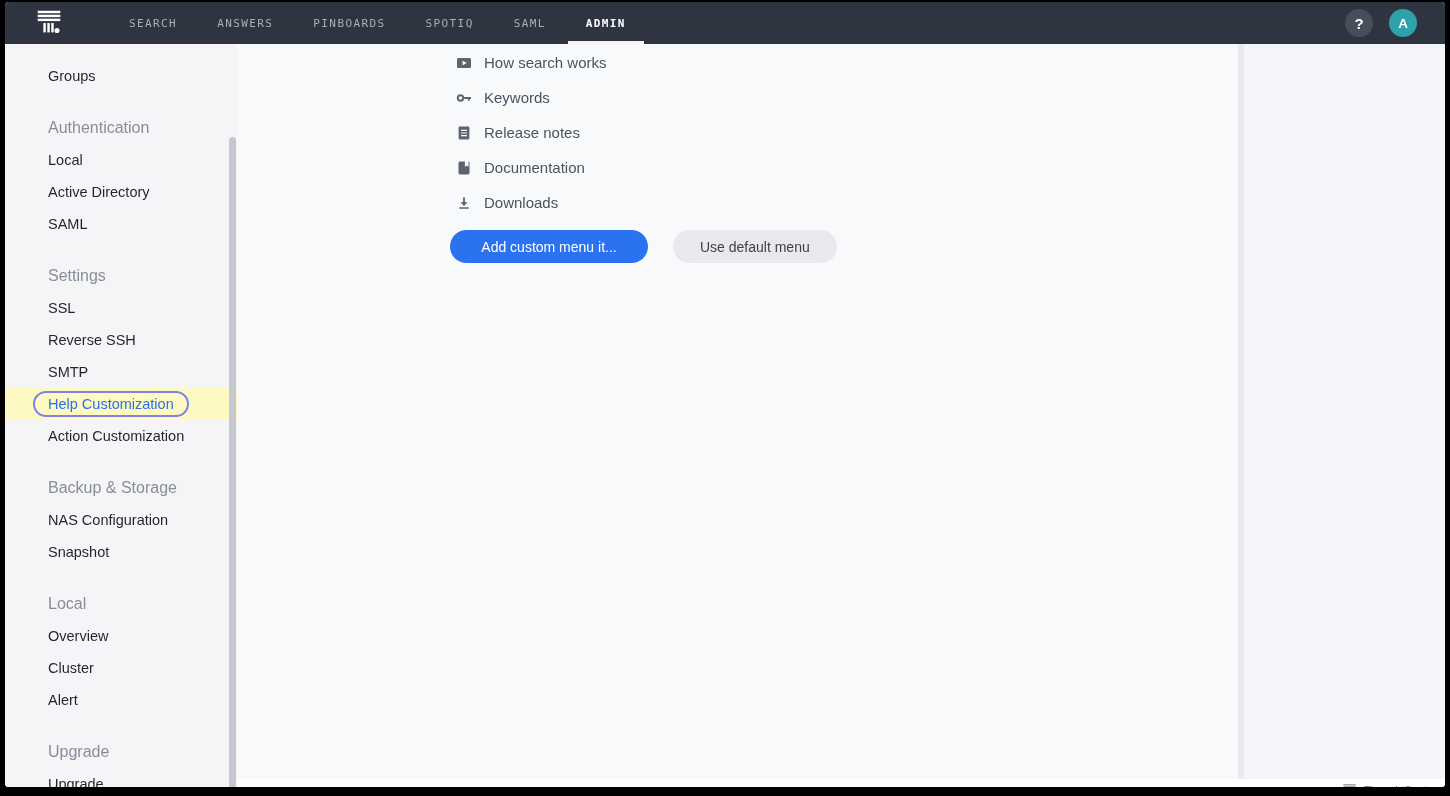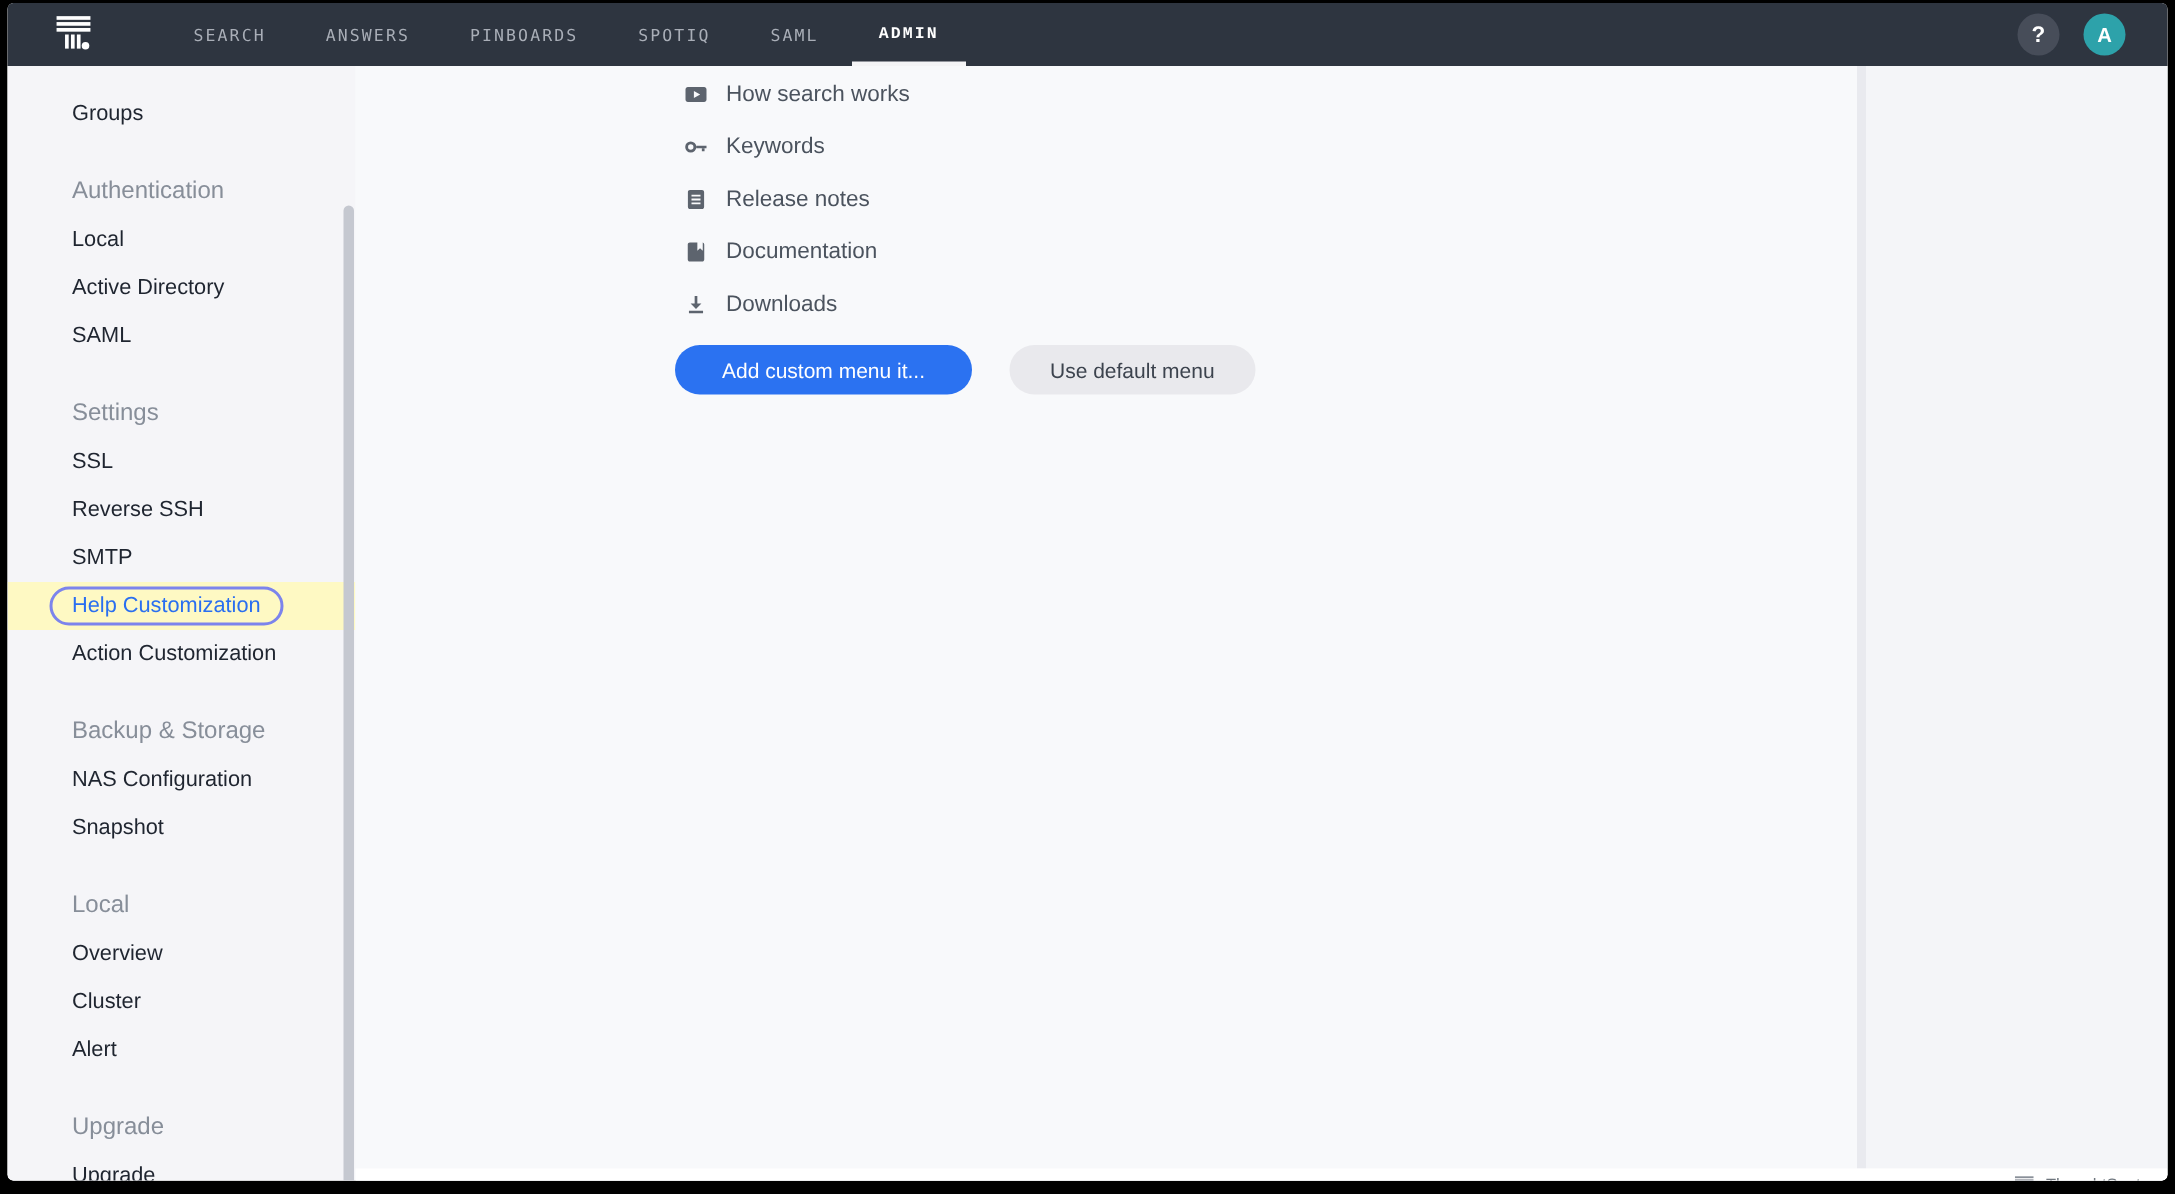--- a/index.html
+++ b/index.html
@@ -17,21 +17,21 @@
     flex:0 0 42px;height:42px;background:#2e3540;display:flex;align-items:center;
     padding-left:27px;position:relative;
   }
   .ts-logo svg{width:34px;height:32px;display:block;fill:#fff;}
   .nav-items{display:flex;align-items:stretch;height:42px;margin-left:43px;}
   .nav-item{
     font-family:"DejaVu Sans Mono",monospace;font-size:11px;letter-spacing:1.4px;
     color:#a9aeb7;padding:0 20px;display:flex;align-items:center;position:relative;
     cursor:pointer;white-space:nowrap;
   }
-  .nav-item.active{color:#ffffff;font-weight:bold;font-family:Liberation Mono, monospace;}
+  .nav-item.active{color:#ffffff;font-weight:bold;}
   .nav-item.active::after{
     content:"";position:absolute;left:2px;right:2px;bottom:0;height:3px;background:#f4f4f6;
   }
   .nav-right{margin-left:auto;display:flex;align-items:center;gap:16px;padding-right:28px;}
   .help-btn{
     width:28px;height:28px;border-radius:50%;background:#474d59;color:#fff;
     font-size:15px;font-weight:bold;display:flex;align-items:center;justify-content:center;cursor:pointer;
   }
   .avatar{
     width:28px;height:28px;border-radius:50%;background:#2da2aa;color:#fff;

